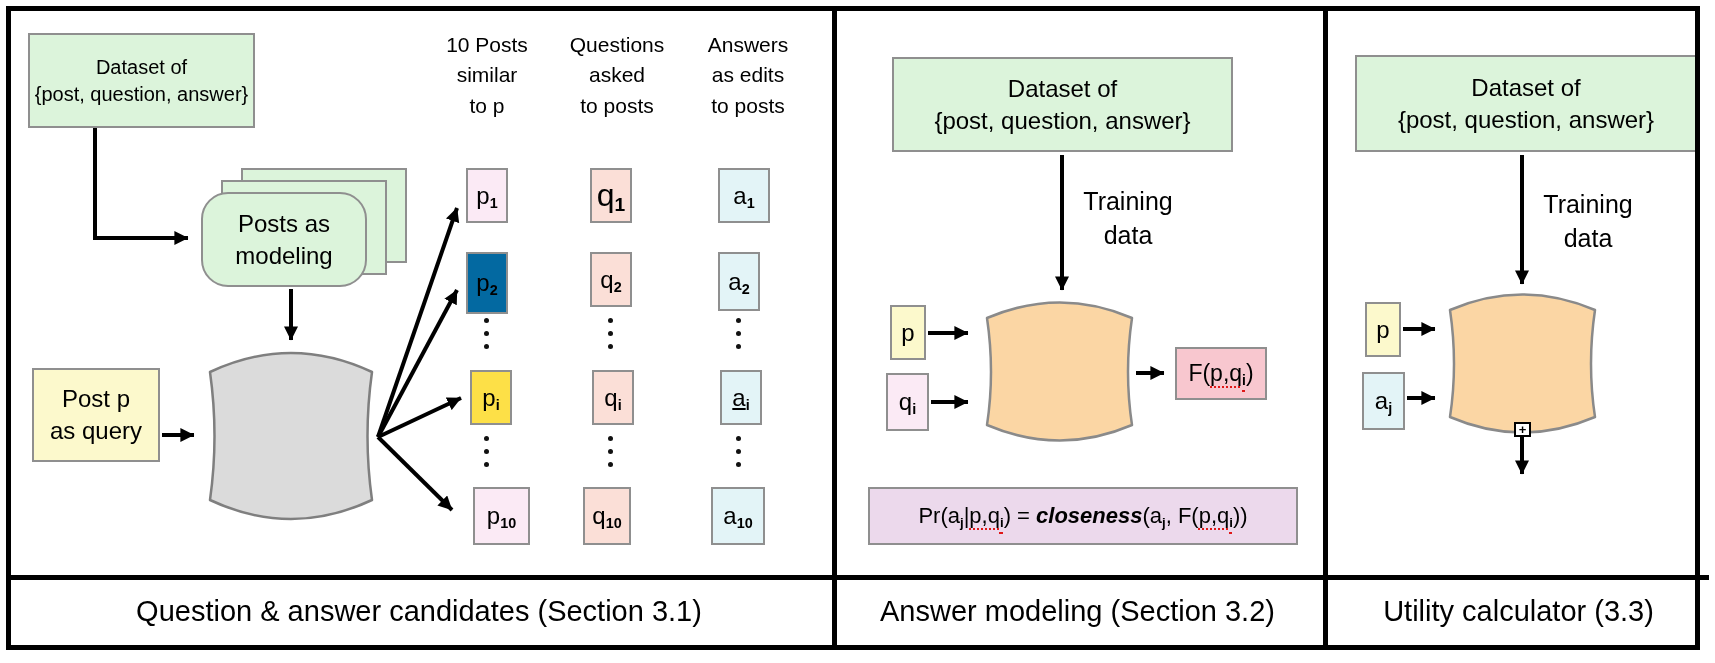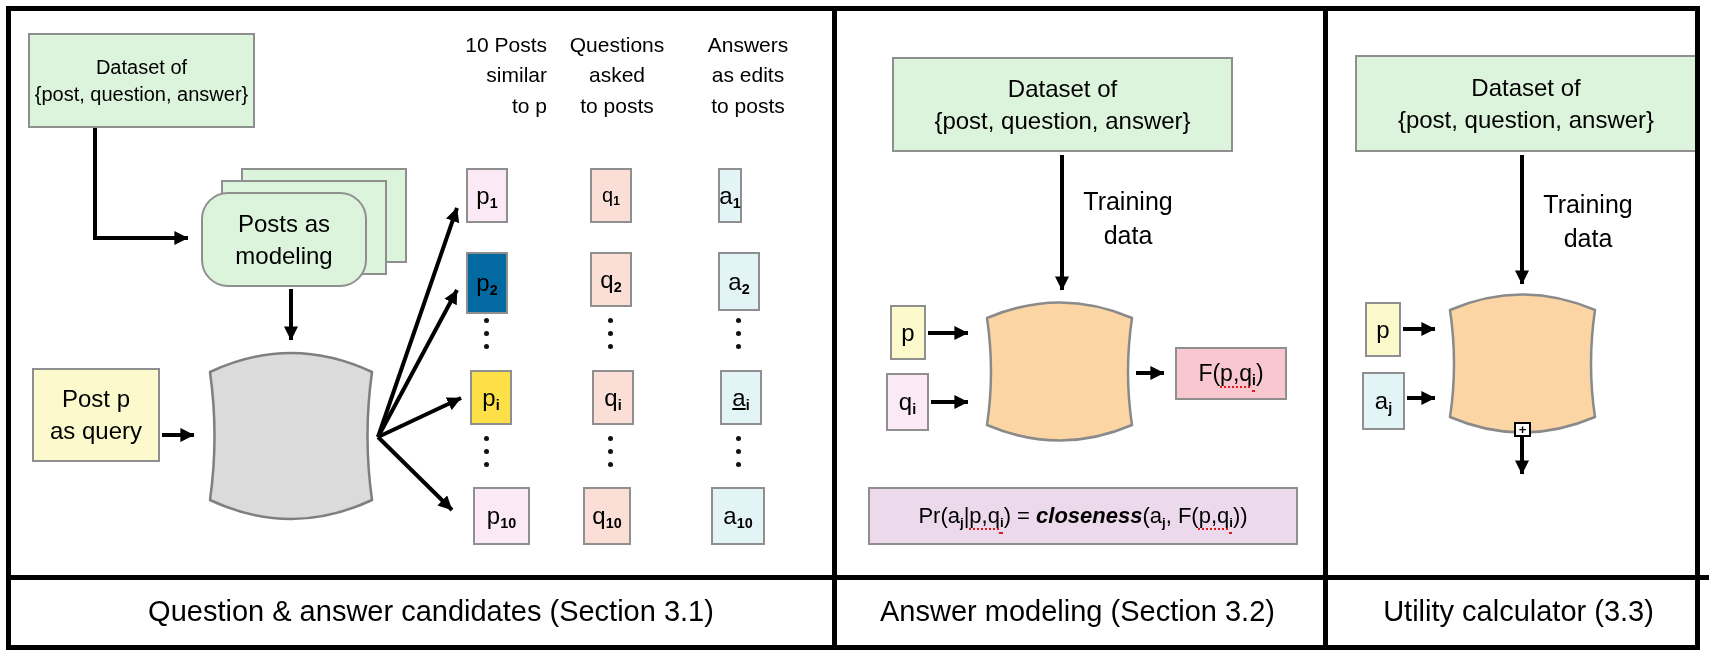--- a/index.html
+++ b/index.html
@@ -56,21 +56,21 @@
     <div class="nowrap">Post p</div>
     <div class="nowrap">as query</div>
   </div>
 
   <div class="lbl" style="left:205px;top:352px;width:172px;height:168px;display:flex;flex-direction:column;justify-content:center;font-size:24px;line-height:1.4;">
     <div class="nowrap rsq">“Lucene”</div>
     <div class="nowrap">Document</div>
     <div class="nowrap">ranker</div>
   </div>
 
-  <div class="lbl" style="left:427px;top:30px;width:120px;font-size:21px;line-height:1.45;text-align:right;">
+  <div class="lbl" style="left:427px;top:30px;width:120px;font-size:21px;line-height:1.45;">
     <div>10 Posts</div>
     <div>similar</div>
     <div>to p</div>
   </div>
   <div class="lbl" style="left:557px;top:30px;width:120px;font-size:21px;line-height:1.45;">
     <div>Questions</div>
     <div>asked</div>
     <div>to posts</div>
   </div>
   <div class="lbl" style="left:688px;top:30px;width:120px;font-size:21px;line-height:1.45;">
@@ -85,34 +85,34 @@
   <div class="abox" style="left:466px;top:252px;width:42px;height:62px;background:#0369a1;font-size:24px;">
     <div class="nowrap"><span>p</span><span class="sub">2</span></div>
     </div>
   <div class="abox" style="left:470px;top:370px;width:42px;height:55px;background:#fde047;font-size:24px;">
     <div class="nowrap"><span>p</span><span class="sub">i</span></div>
     </div>
   <div class="abox" style="left:473px;top:487px;width:57px;height:58px;background:#fbeaf5;font-size:24px;">
     <div class="nowrap"><span>p</span><span class="sub">10</span></div>
     </div>
 
-  <div class="abox" style="left:590px;top:168px;width:42px;height:55px;background:#fbdfd7;font-size:20px;">
+  <div class="abox" style="left:590px;top:168px;width:42px;height:55px;background:#fbdfd7;font-size:32px;">
     <div class="nowrap"><span>q</span><span class="sub">1</span></div>
     </div>
   <div class="abox" style="left:590px;top:252px;width:42px;height:55px;background:#fbdfd7;font-size:24px;">
     <div class="nowrap"><span>q</span><span class="sub">2</span></div>
     </div>
   <div class="abox" style="left:592px;top:370px;width:42px;height:55px;background:#fbdfd7;font-size:24px;">
     <div class="nowrap"><span>q</span><span class="sub">i</span></div>
     </div>
   <div class="abox" style="left:583px;top:487px;width:48px;height:58px;background:#fbdfd7;font-size:24px;">
     <div class="nowrap"><span>q</span><span class="sub">10</span></div>
     </div>
 
-  <div class="abox" style="left:718px;top:168px;width:24px;height:55px;background:#e3f4f7;font-size:24px;">
+  <div class="abox" style="left:718px;top:168px;width:52px;height:55px;background:#e3f4f7;font-size:24px;">
     <div class="nowrap"><span>a</span><span class="sub">1</span></div>
     </div>
   <div class="abox" style="left:718px;top:252px;width:42px;height:59px;background:#e3f4f7;font-size:24px;">
     <div class="nowrap"><span>a</span><span class="sub">2</span></div>
     </div>
   <div class="abox" style="left:720px;top:370px;width:42px;height:55px;background:#e3f4f7;font-size:24px;text-decoration:underline;">
     <div class="nowrap"><span>a</span><span class="sub">i</span></div>
     </div>
   <div class="abox" style="left:711px;top:487px;width:54px;height:58px;background:#e3f4f7;font-size:24px;">
     <div class="nowrap"><span>a</span><span class="sub">10</span></div>
@@ -164,21 +164,21 @@
   </div>
   <div class="abox" style="left:886px;top:373px;width:43px;height:58px;background:#fbeaf5;font-size:24px;">
     <div class="nowrap"><span>q</span><span class="sub">i</span></div>
   </div>
 
   <div class="lbl" style="left:982px;top:303px;width:155px;height:137px;display:flex;flex-direction:column;justify-content:center;font-size:24px;line-height:1.4;">
     <div class="nowrap">Neural</div>
     <div class="nowrap">network</div>
   </div>
 
-  <div class="abox" style="left:1175px;top:347px;width:112px;height:53px;background:#f8c7cf;font-size:23px;">
+  <div class="abox" style="left:1175px;top:347px;width:92px;height:53px;background:#f8c7cf;font-size:23px;">
     <div class="nowrap"><span>F(</span><span class="rsq">p,q</span><span class="sub rsq">i</span><span>)</span></div>
   </div>
 
   <div class="abox" style="left:868px;top:487px;width:430px;height:58px;background:#ecd9ec;font-size:22px;">
     <div class="nowrap"><span>Pr(a</span><span class="sub">j</span><span>|</span><span class="rsq">p,q</span><span class="sub rsq">i</span><span>) = </span><span class="fn">closeness</span><span>(a</span><span class="sub">j</span><span>, F(</span><span class="rsq">p,q</span><span class="sub rsq">i</span><span>))</span></div>
   </div>
 
   <div class="abox" style="left:1355px;top:55px;width:342px;height:97px;background:#dcf4db;font-size:24px;">
     <div class="nowrap">Dataset of</div>
     <div class="nowrap">{post, question, answer}</div>
@@ -199,21 +199,21 @@
   <div class="lbl" style="left:1445px;top:295px;width:155px;height:137px;display:flex;flex-direction:column;justify-content:center;font-size:24px;line-height:1.4;">
     <div class="nowrap">Neural</div>
     <div class="nowrap">network</div>
   </div>
 
   <div class="plusicon" style="left:1514px;top:422px;z-index:4;">
       <span>+</span>
     </div>
 
 
-  <div class="caption" style="left:11px;top:580px;width:816px;height:63px;margin-left:12px;">
+  <div class="caption" style="left:11px;top:580px;width:816px;height:63px;">
     <span>Question &amp; answer candidates (Section 3.1)</span>
   </div>
   <div class="caption" style="left:837px;top:580px;width:481px;height:63px;">
     <span>Answer modeling (Section 3.2)</span>
   </div>
   <div class="caption" style="left:1328px;top:580px;width:381px;height:63px;">
     <span>Utility calculator (3.3)</span>
   </div>
 
   <svg class="layer" width="1715" height="663" style="z-index:3;">

